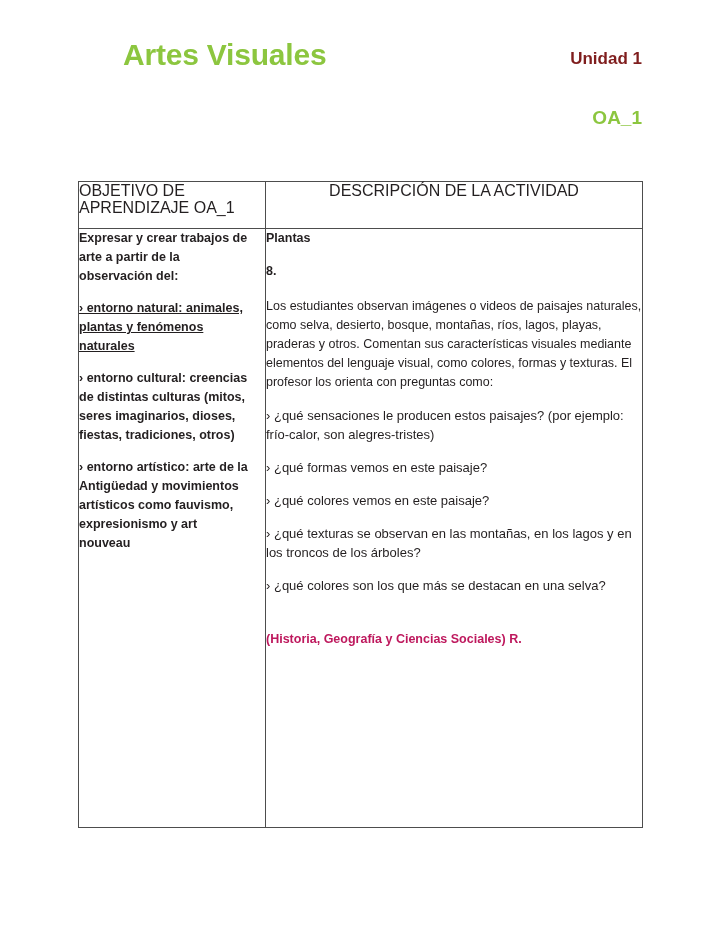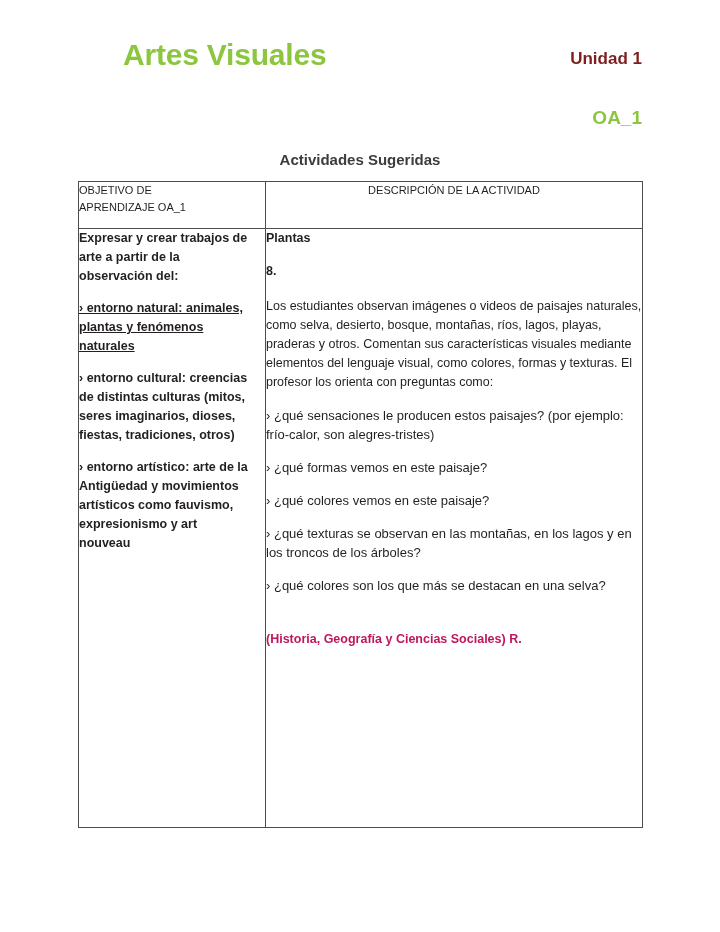--- a/index.html
+++ b/index.html
@@ -101,21 +101,21 @@
     border: 1px solid #4d4d4d;
     vertical-align: top;
     padding: 0;
   }
   .col-objective { width: 187px; }
   .col-description { width: 377px; }
 
   .th-cell {
     height: 46px;
     padding: 8px 7px 6px 7px;
-    font-size: 11px;
+    font-size: 16px;
     line-height: 17px;
     color: #231f20;
   }
   .th-left { text-align: left; }
   .th-center { text-align: center; }
 
   .body-cell-left {
     padding: 10px 9px 10px 8px;
     height: 598px;
   }
@@ -182,21 +182,20 @@
   <div class="header">
     <div class="header-left">
       <div class="subject-title">Artes Visuales</div>
     </div>
     <div class="header-right">
       <div class="unit-label">Unidad 1</div>
       <div class="oa-label">OA_1</div>
     </div>
   </div>
 
-  <div class="section-title">Actividades Sugeridas</div>
 
   <table class="act-table">
     <colgroup>
       <col class="col-objective">
       <col class="col-description">
     </colgroup>
     <tbody>
       <tr>
         <td class="th-cell th-left">
           <div>OBJETIVO DE</div>

